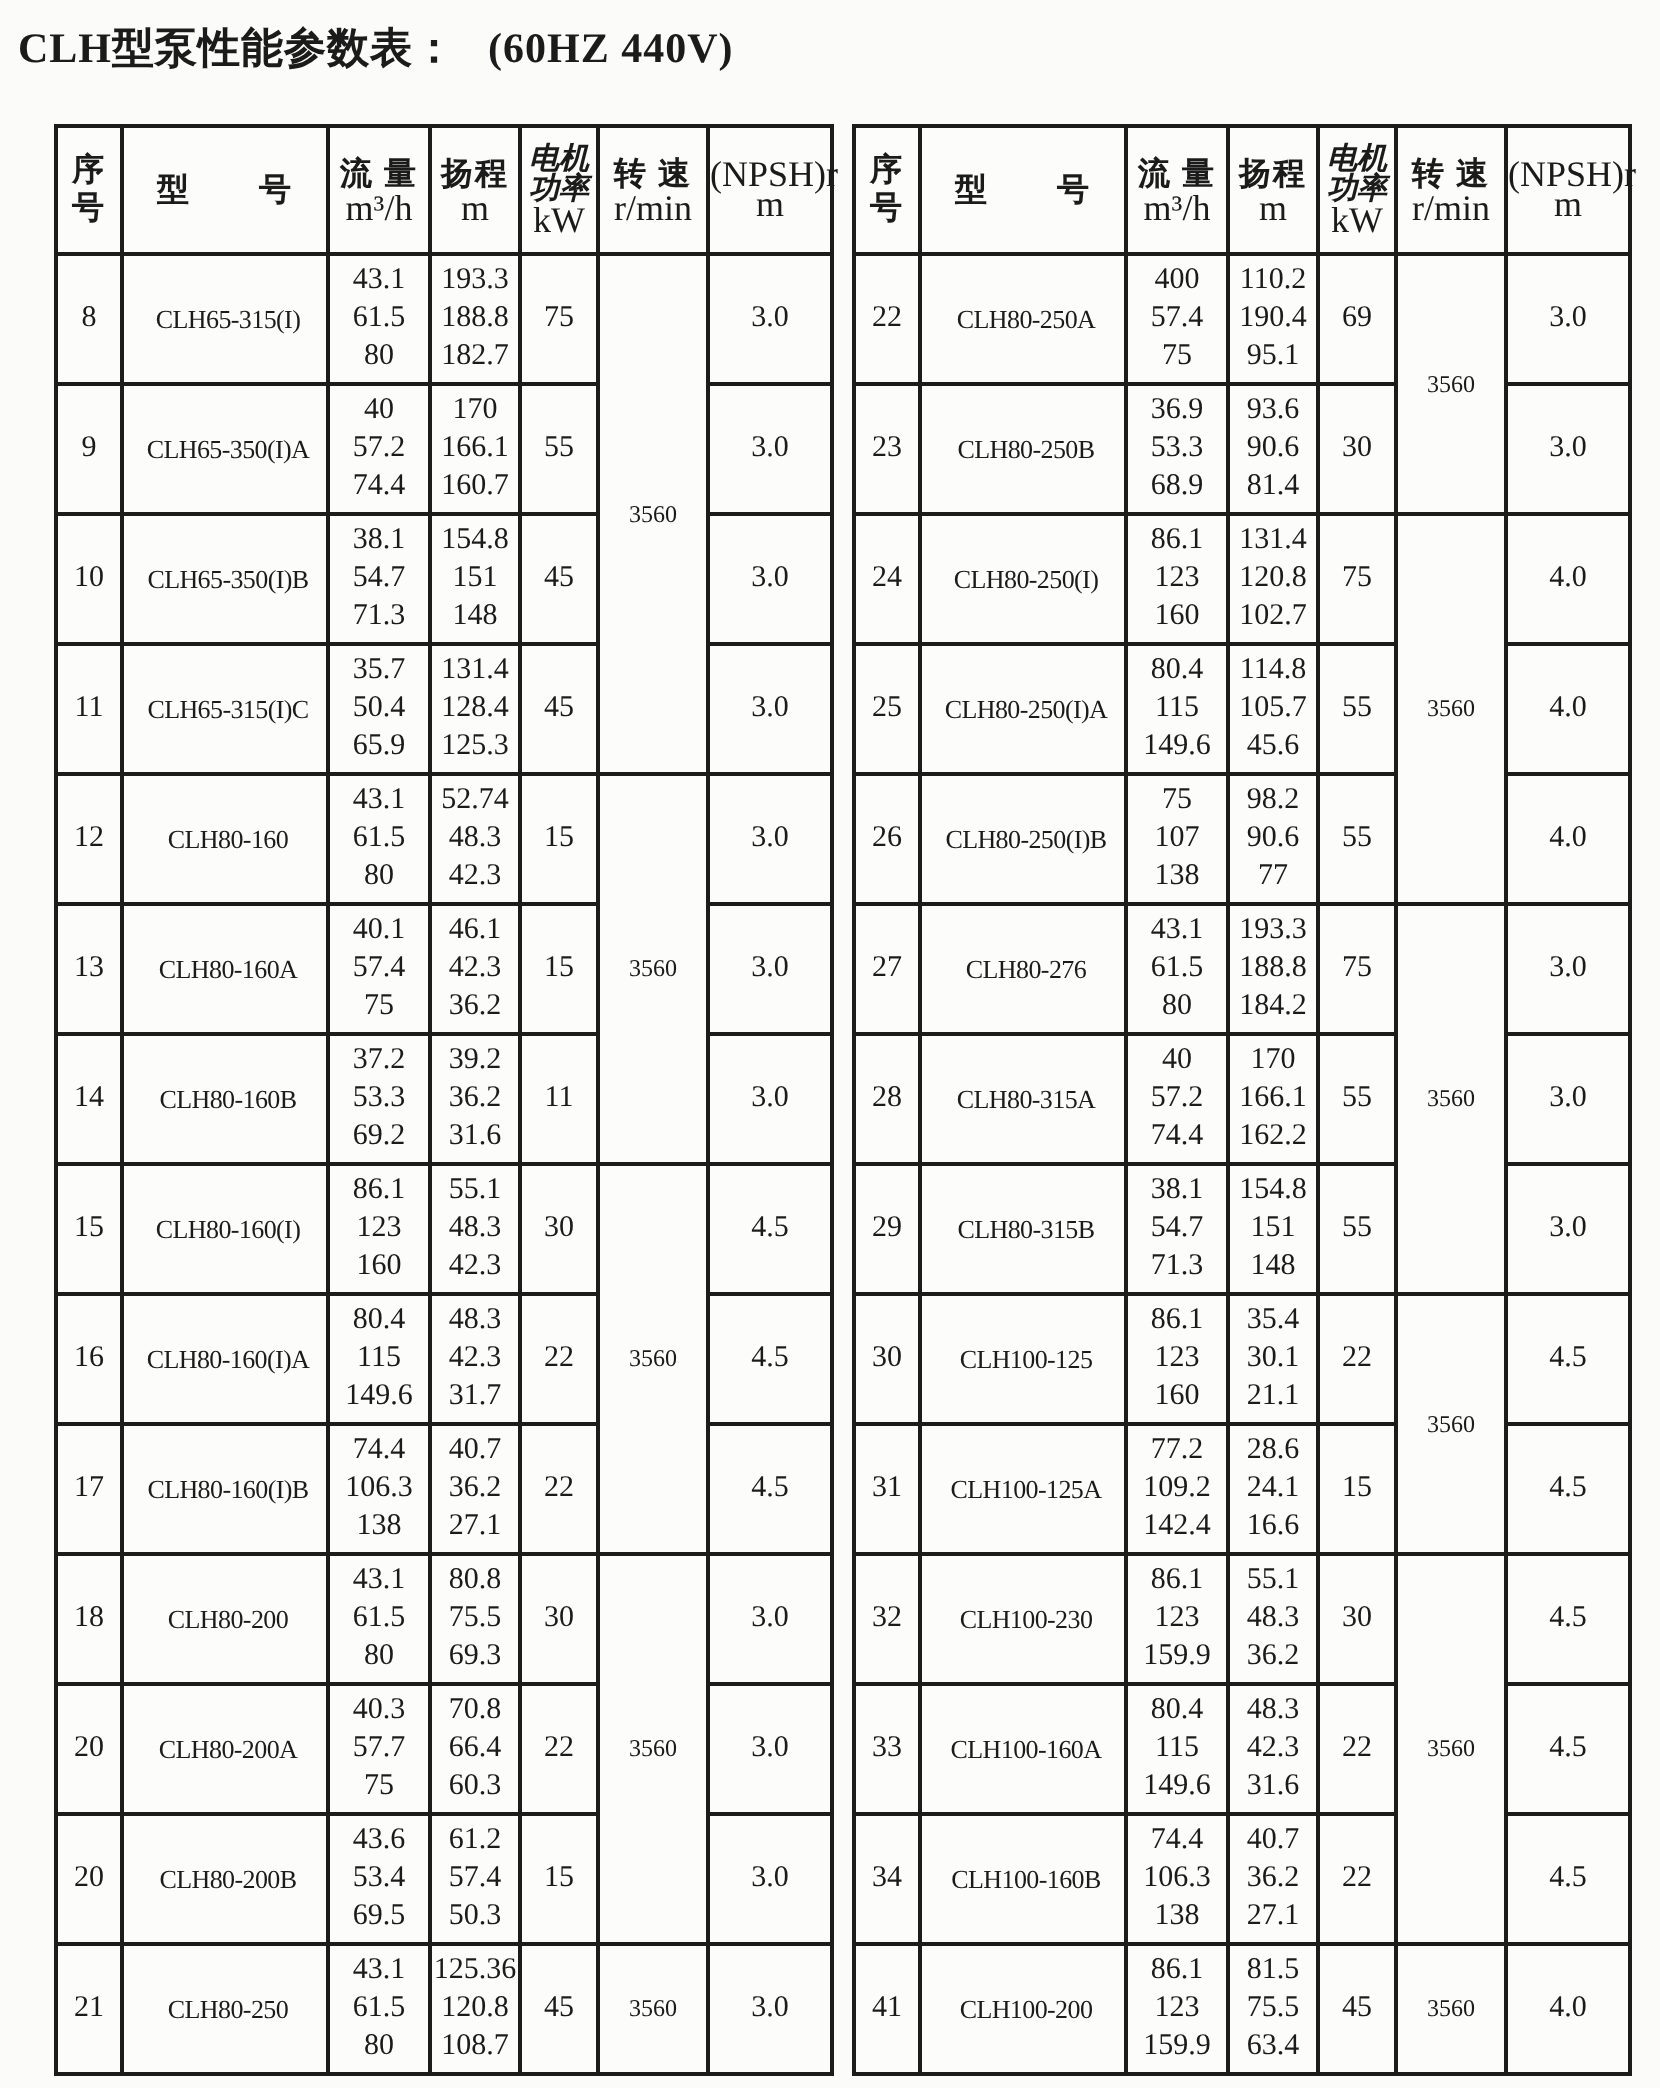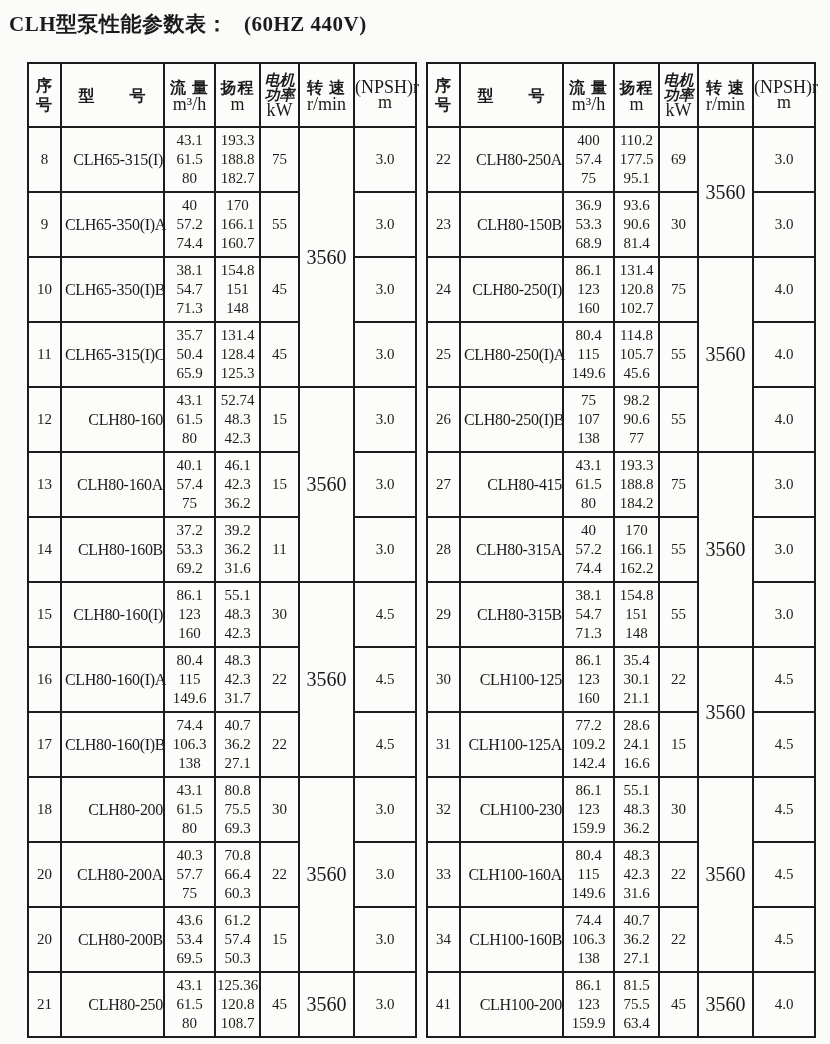--- a/index.html
+++ b/index.html
@@ -34,23 +34,23 @@
     text-align: center;
     vertical-align: middle;
     padding: 0;
   }
   .pump-table thead tr { height: 64px; }
   .pump-table tbody tr { height: 65px; }
   .h-cn  { font-size: 16px; font-weight: 700; line-height: 19px; letter-spacing: 1px; }
   .h-cn3 { font-size: 15px; font-weight: 700; line-height: 15px; letter-spacing: 0; font-style: italic; }
   .h-unit { font-size: 18px; font-weight: 400; line-height: 15px; letter-spacing: 0; }
   td.c-no    { font-size: 15px; }
-  td.c-model { font-size: 16px; text-align: right; padding-left: 3px; letter-spacing: -0.3px; white-space: nowrap; }
+  td.c-model { font-size: 13px; text-align: center; padding-left: 3px; letter-spacing: -0.3px; white-space: nowrap; }
   td.c-num   { font-size: 15px; white-space: pre-line; line-height: 19px; }
-  td.c-speed { font-size: 20px; }
+  td.c-speed { font-size: 12px; }
 </style>
 </head>
 <body>
 
 <div class="title">
   <span>CLH型泵性能参数表：</span><span class="volt">(60HZ 440V)</span>
 </div>
 
 <div class="tables-wrap">
 
@@ -316,29 +316,29 @@
       </tr>
     </thead>
     <tbody>
       <tr>
         <td class="c-no">22</td>
         <td class="c-model">CLH80-250A</td>
         <td class="c-num">400
 57.4
 75</td>
         <td class="c-num">110.2
-177.5
+190.4
 95.1</td>
         <td class="c-num">69</td>
         <td class="c-speed" rowspan="2">3560</td>
         <td class="c-num">3.0</td>
       </tr>
       <tr>
         <td class="c-no">23</td>
-        <td class="c-model">CLH80-150B</td>
+        <td class="c-model">CLH80-250B</td>
         <td class="c-num">36.9
 53.3
 68.9</td>
         <td class="c-num">93.6
 90.6
 81.4</td>
         <td class="c-num">30</td>
         <td class="c-num">3.0</td>
       </tr>
       <tr>
@@ -373,21 +373,21 @@
 107
 138</td>
         <td class="c-num">98.2
 90.6
 77</td>
         <td class="c-num">55</td>
         <td class="c-num">4.0</td>
       </tr>
       <tr>
         <td class="c-no">27</td>
-        <td class="c-model">CLH80-415</td>
+        <td class="c-model">CLH80-276</td>
         <td class="c-num">43.1
 61.5
 80</td>
         <td class="c-num">193.3
 188.8
 184.2</td>
         <td class="c-num">75</td>
         <td class="c-speed" rowspan="3">3560</td>
         <td class="c-num">3.0</td>
       </tr>

